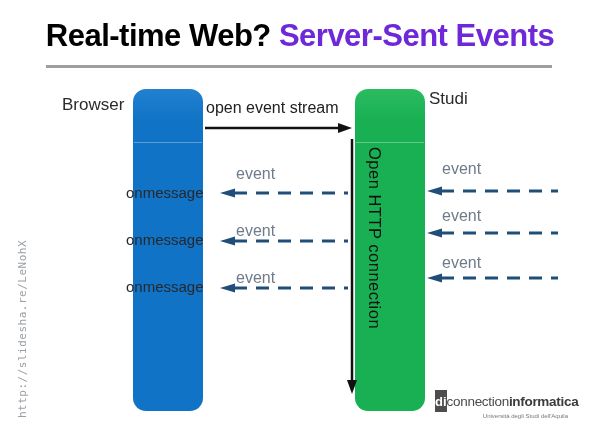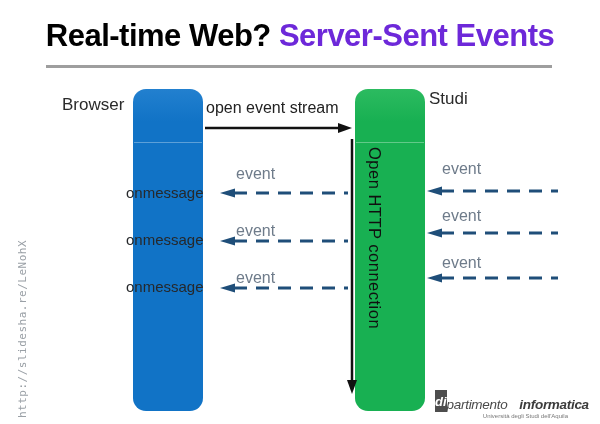--- a/index.html
+++ b/index.html
@@ -35,25 +35,25 @@
 
   .lbl-onmessage{position:absolute;left:126px;font-size:15px;color:#26282b;white-space:nowrap;}
   .lbl-event{position:absolute;font-size:16px;color:#6e7b8a;white-space:nowrap;}
   .ev-left{left:236px;}
   .ev-right{left:442px;}
 
   .arrow-svg{position:absolute;display:block;}
 
   
   .logo{position:absolute;left:435px;top:390px;width:140px;}
-  .logo-row{display:flex;align-items:flex-end;font-style:italic;}
+  .logo-row{display:flex;align-items:center;}
   .logo-di{display:inline-flex;align-items:center;justify-content:center;width:17px;height:22px;
            background:#4d4d4d;color:#fff;font-weight:bold;font-size:13px;}
   .logo-name{font-size:13.5px;color:#4a4a4a;letter-spacing:-0.3px;white-space:nowrap;}
-  .logo-name b{color:#3b3b3b;margin-left:12px;}
+  .logo-name b{color:#3b3b3b;}
   .logo-sub{font-size:6px;color:#777;text-align:right;width:133px;margin-top:1px;white-space:nowrap;}
 </style>
 </head>
 <body>
 
 <div class="slide">
 
   <div class="watermark">http://slidesha.re/LeNohX</div>
 
   <div class="title"><span class="t1">Real-time Web?</span><span class="t2"> Server-Sent Events</span></div>
@@ -112,18 +112,18 @@
 
   <span class="lbl-event ev-right" style="top:254px">event</span>
   <svg class="arrow-svg" style="left:427px;top:272px;" width="131" height="12">
     <line x1="14" y1="6" x2="131" y2="6" stroke="#1f4e79" stroke-width="3" stroke-dasharray="13 9"></line>
     <polygon points="0,6 15,1.5 15,10.5" fill="#1f4e79"></polygon>
   </svg>
 
   <div class="logo">
     <div class="logo-row">
       <span class="logo-di">di</span>
-        <span class="logo-name"><span>partimento</span><b>informatica</b></span>
+        <span class="logo-name"><span>connection</span><b>informatica</b></span>
     </div>
     <div class="logo-sub">Università degli Studi dell'Aquila</div>
   </div>
 
 </div>
 
 </body></html>

